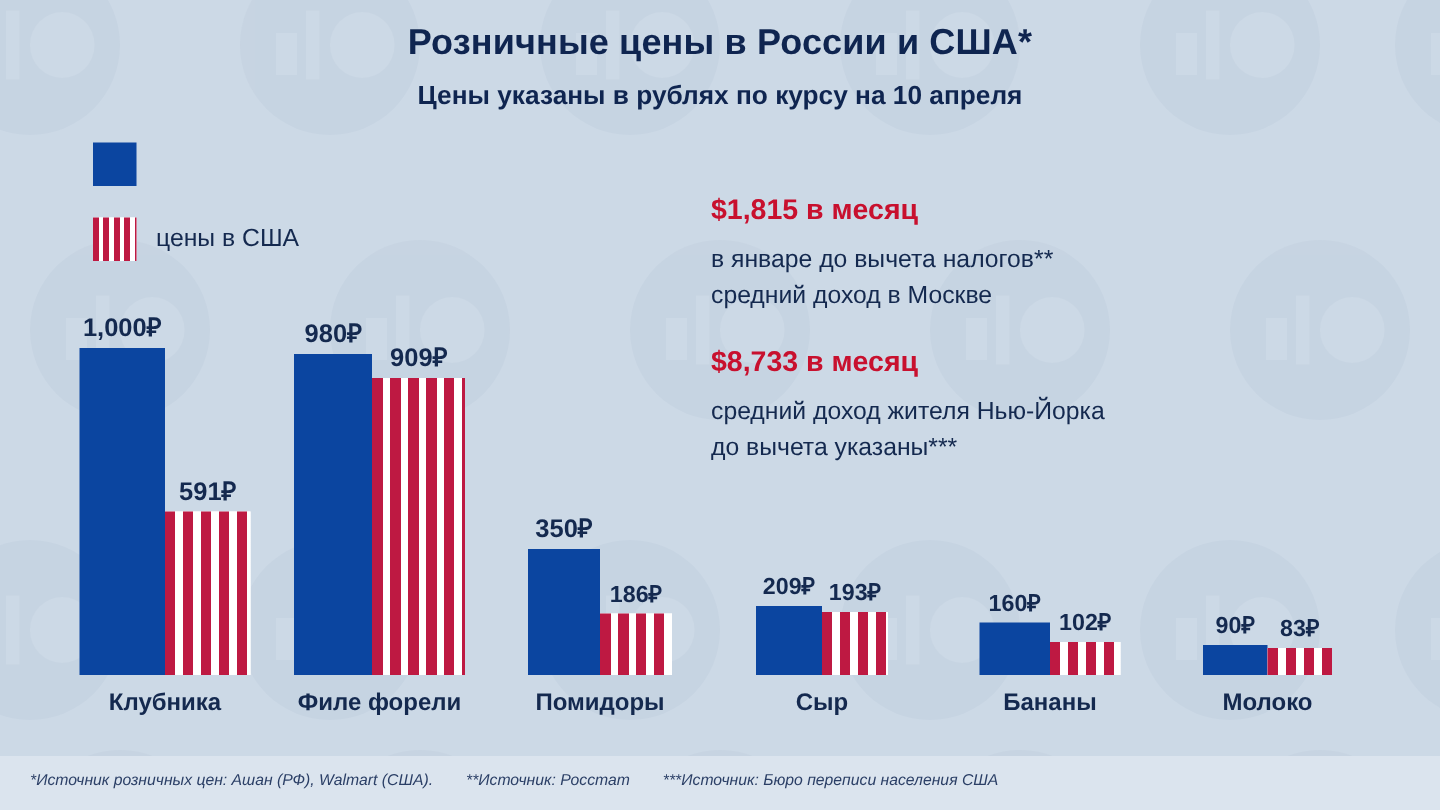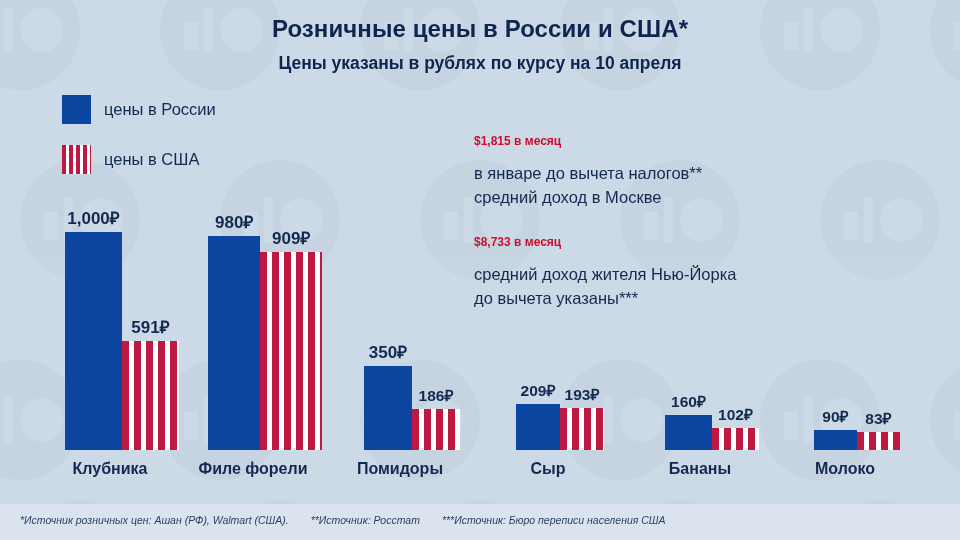--- a/index.html
+++ b/index.html
@@ -41,29 +41,29 @@
       #be1942 0px,#be1942 4px,
       #ffffff 4px,#ffffff 7px);
     background-color:#ffffff;
   }
   .legend-label{margin-left:13px;font-size:16.5px;color:#14294f;white-space:nowrap;}
 
   
   #income{position:absolute;left:474px;top:130px;z-index:5;width:430px;}
   .inc-block{margin-bottom:22px;}
   .inc-amount{
-    font-size:12px;font-weight:bold;color:#c8102e;
+    font-size:19px;font-weight:bold;color:#c8102e;
     line-height:22px;margin-bottom:9px;
   }
   .inc-desc{font-size:16.5px;color:#14294f;line-height:24px;}
 
   
   #chart{position:absolute;left:0;top:0;width:960px;height:540px;z-index:4;}
   .group{position:absolute;bottom:0;}
-  .bars{position:absolute;bottom:90px;left:12px;display:flex;align-items:flex-end;}
+  .bars{position:absolute;bottom:90px;left:0;display:flex;align-items:flex-end;}
   .bar{position:relative;}
   .bar-ru{background:#0b45a0;}
   .bar-us{
     background-color:#ffffff;
     background-image:repeating-linear-gradient(to right,
       #be1942 0px,#be1942 7px,
       #ffffff 7px,#ffffff 12px);
   }
   .vlabel{
     position:absolute;bottom:100%;left:50%;transform:translateX(-50%);
@@ -217,21 +217,20 @@
   </div>
 
 <div id="header">
   <div id="title">Розничные цены в России и США*</div>
   <div id="subtitle">Цены указаны в рублях по курсу на 10 апреля</div>
 </div>
 
 <div id="legend">
   <div class="legend-row">
     <div class="sw sw-blue"></div>
-    <div class="legend-label">цены в России</div>
   </div>
   <div class="legend-row">
     <div class="sw sw-stripe"></div>
     <div class="legend-label">цены в США</div>
   </div>
 </div>
 
 <div id="income">
   <div class="inc-block">
     <div class="inc-amount">$1,815 в месяц</div>

